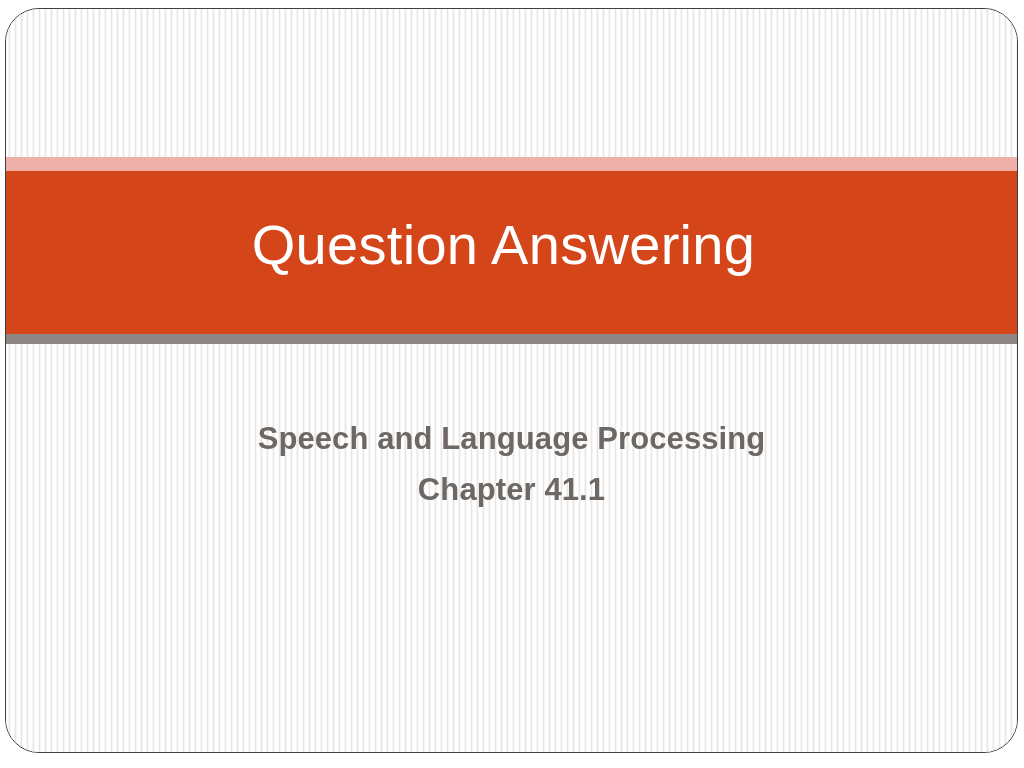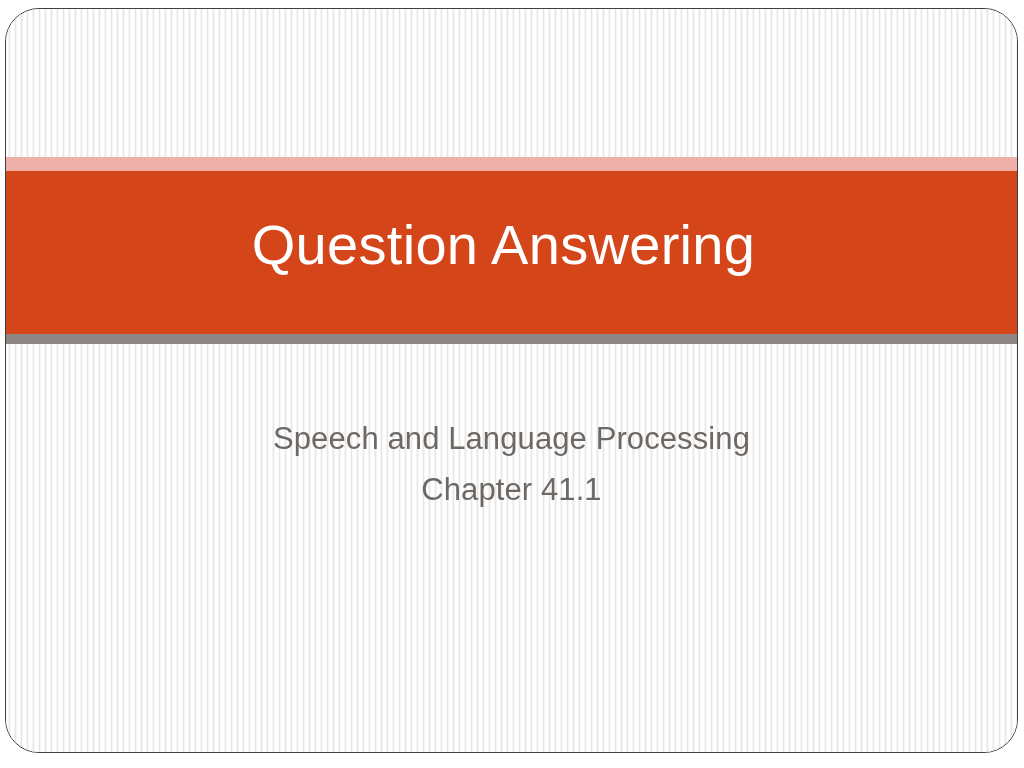--- a/index.html
+++ b/index.html
@@ -108,21 +108,21 @@
   
   #slide-subtitle {
     position: absolute;
     left: 0;
     right: 0;
     top: 404px;
     text-align: center;
     color: #6e6864;
     font-size: 31px;
     line-height: 51px;
-    font-weight: normal;
+    font-weight: bold;
     letter-spacing: 0.1px;
   }
 
   .subtitle-line {
     display: block;
     white-space: nowrap;
   }
 </style>
 </head>
 <body>

